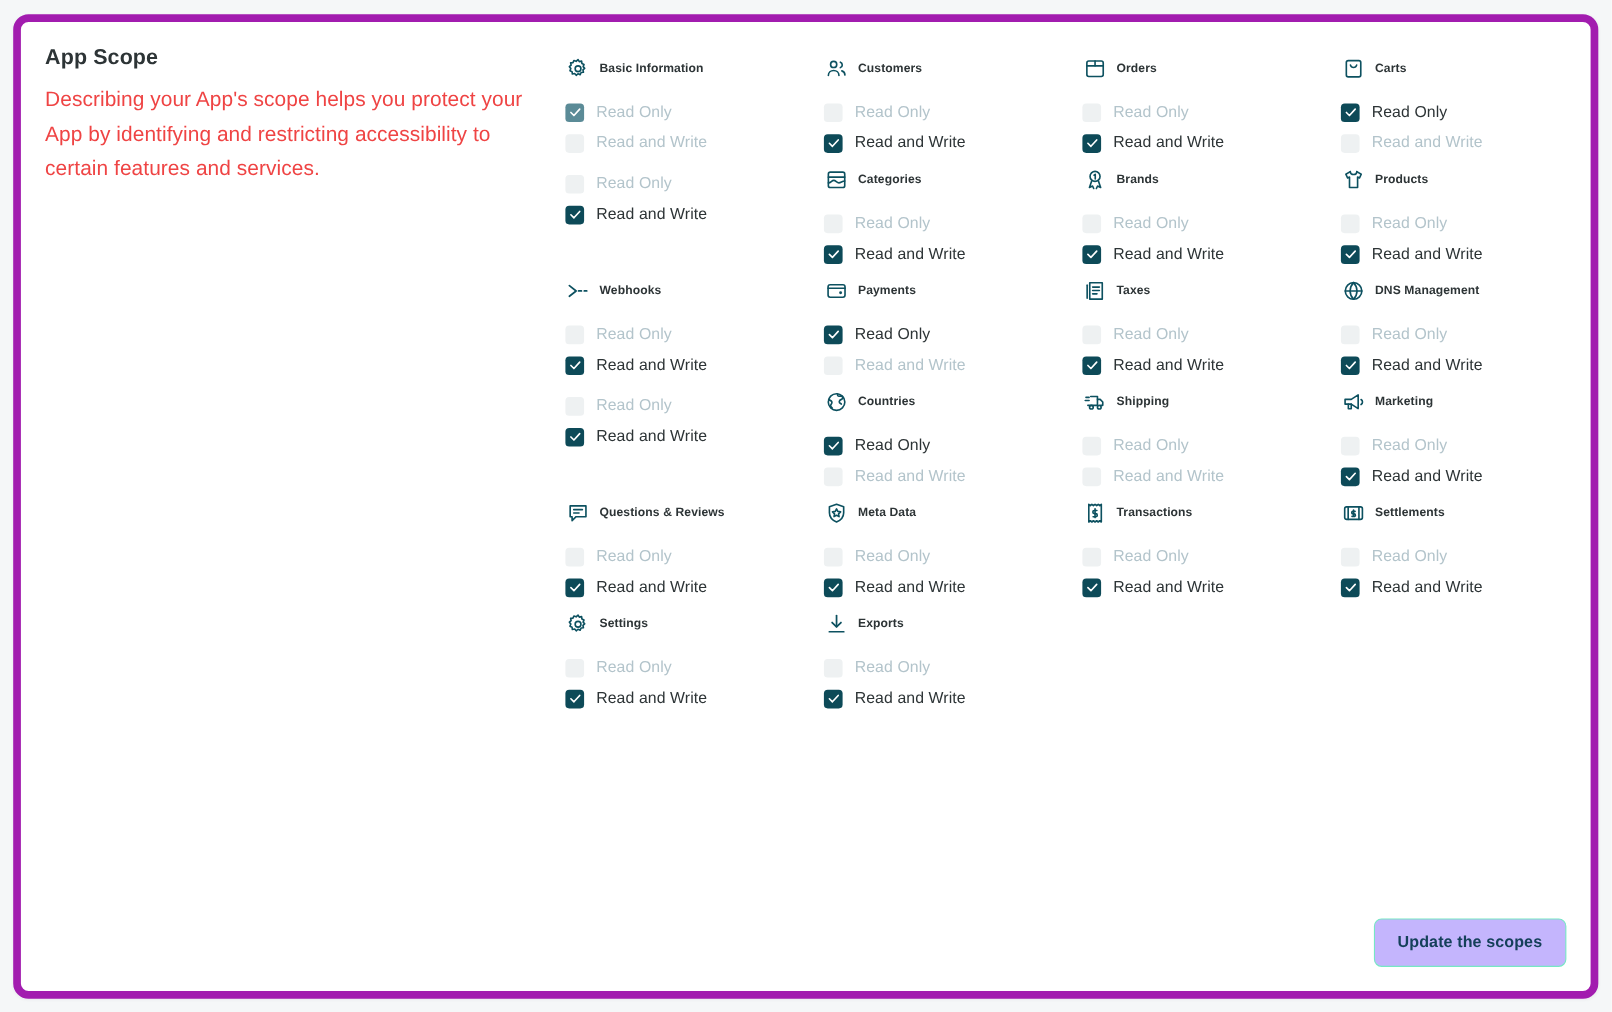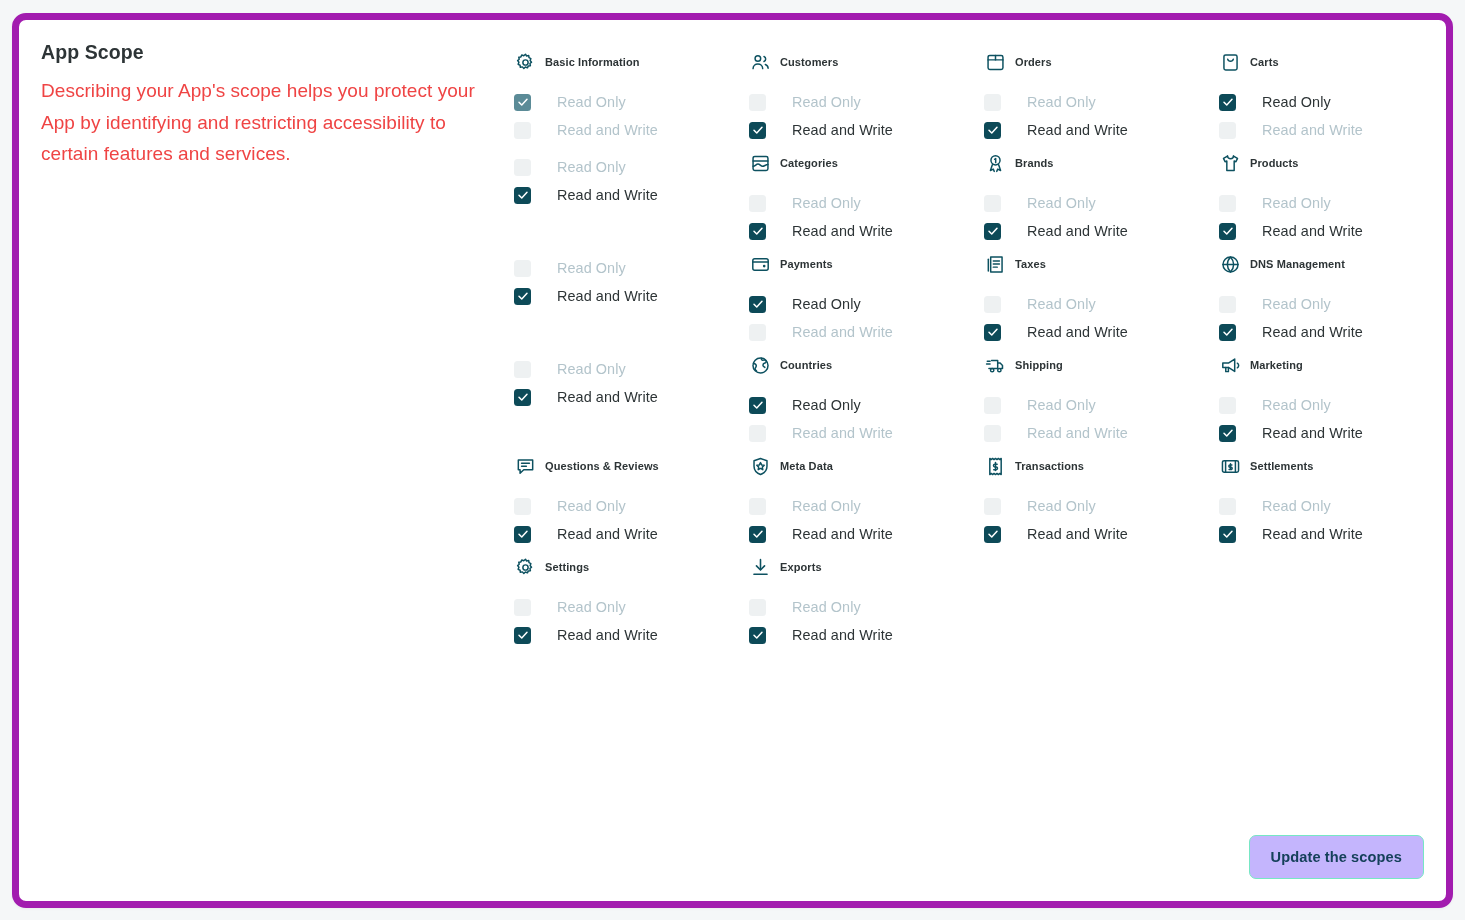--- a/index.html
+++ b/index.html
@@ -67,21 +67,21 @@
     font-weight: 600;
     color: #2d3436;
     line-height: 1.33;
     letter-spacing: 0.1px;
   }
 
   .opts { margin-top: 9px; }
   .opt {
     display: flex;
     align-items: center;
-    gap: 26px;
+    gap: 11px;
     height: 28px;
     cursor: pointer;
   }
   .box {
     flex: 0 0 auto;
     width: 17px; height: 17px;
     border-radius: 3.5px;
     background: #eef1f2;
     display: flex; align-items: center; justify-content: center;
   }
@@ -323,20 +323,30 @@
                   <path d="M4 12.5l5.5 5.5L20 6.5"></path>
                 </svg>
               </span>
               <span class="opt-label">Read and Write</span>
             </label>
           </div>
         </div>
       </div>
       <div class="row">
         <div class="cell">
+          <div class="cell-head">
+            <span class="ico">
+              <svg width="21" height="21" viewBox="0 0 24 24" fill="none" stroke="currentColor" stroke-width="1.8" stroke-linecap="round" stroke-linejoin="round">
+                <path d="M3 6.5l7 5.5-7 5.5"></path>
+                <path d="M12.5 12h3"></path>
+                <path d="M18.5 12h2.5"></path>
+              </svg>
+            </span>
+            <span class="cell-title">Webhooks</span>
+          </div>
           <div class="opts">
             <label class="opt">
               <span class="box"></span>
               <span class="opt-label">Read Only</span>
             </label>
             <label class="opt checked">
               <span class="box">
                 <svg width="12" height="12" viewBox="0 0 24 24" fill="none" stroke="#ffffff" stroke-width="3" stroke-linecap="round" stroke-linejoin="round">
                   <path d="M4 12.5l5.5 5.5L20 6.5"></path>
                 </svg>

